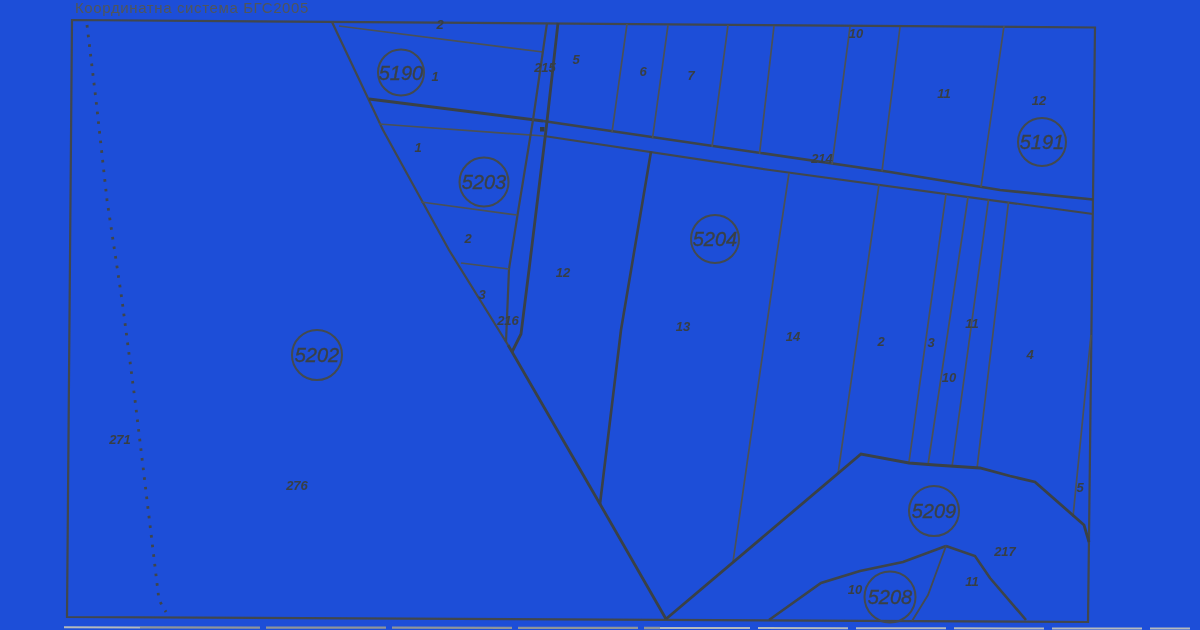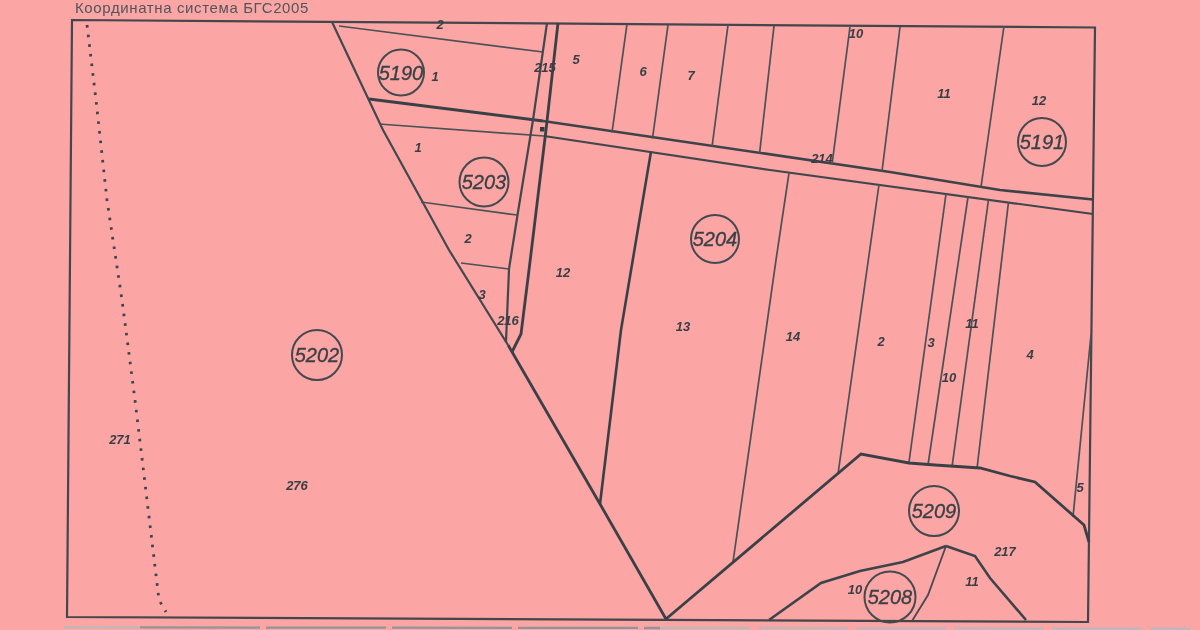--- a/index.html
+++ b/index.html
@@ -1,16 +1,16 @@
 <!DOCTYPE html>
 <html><head>
 <meta charset="utf-8">
 <style>
   html,body{margin:0;padding:0;background:#ffffff;}
-  .wrap{width:1200px;height:630px;position:relative;overflow:hidden;background:#fca5a5;will-change:transform;}
+  .wrap{width:1200px;height:630px;position:relative;overflow:hidden;background:#1d4ed8;will-change:transform;}
   svg{position:absolute;top:0;left:0;}
   text{font-family:"Liberation Sans", sans-serif;fill:#3a4145;}
   .lbl{font-size:13px;font-style:italic;font-weight:700;fill:#383f44;}
   .big{font-size:20px;font-style:italic;font-weight:400;fill:#3a4146;stroke:#3a4146;stroke-width:0.35;}
   .hdr{font-size:15px;font-weight:400;fill:#50565a;letter-spacing:0.62px;}
 </style>
 </head>
 <body>
 <div class="wrap">
 <svg width="1200" height="630" viewBox="0 0 1200 630" fill="none">

